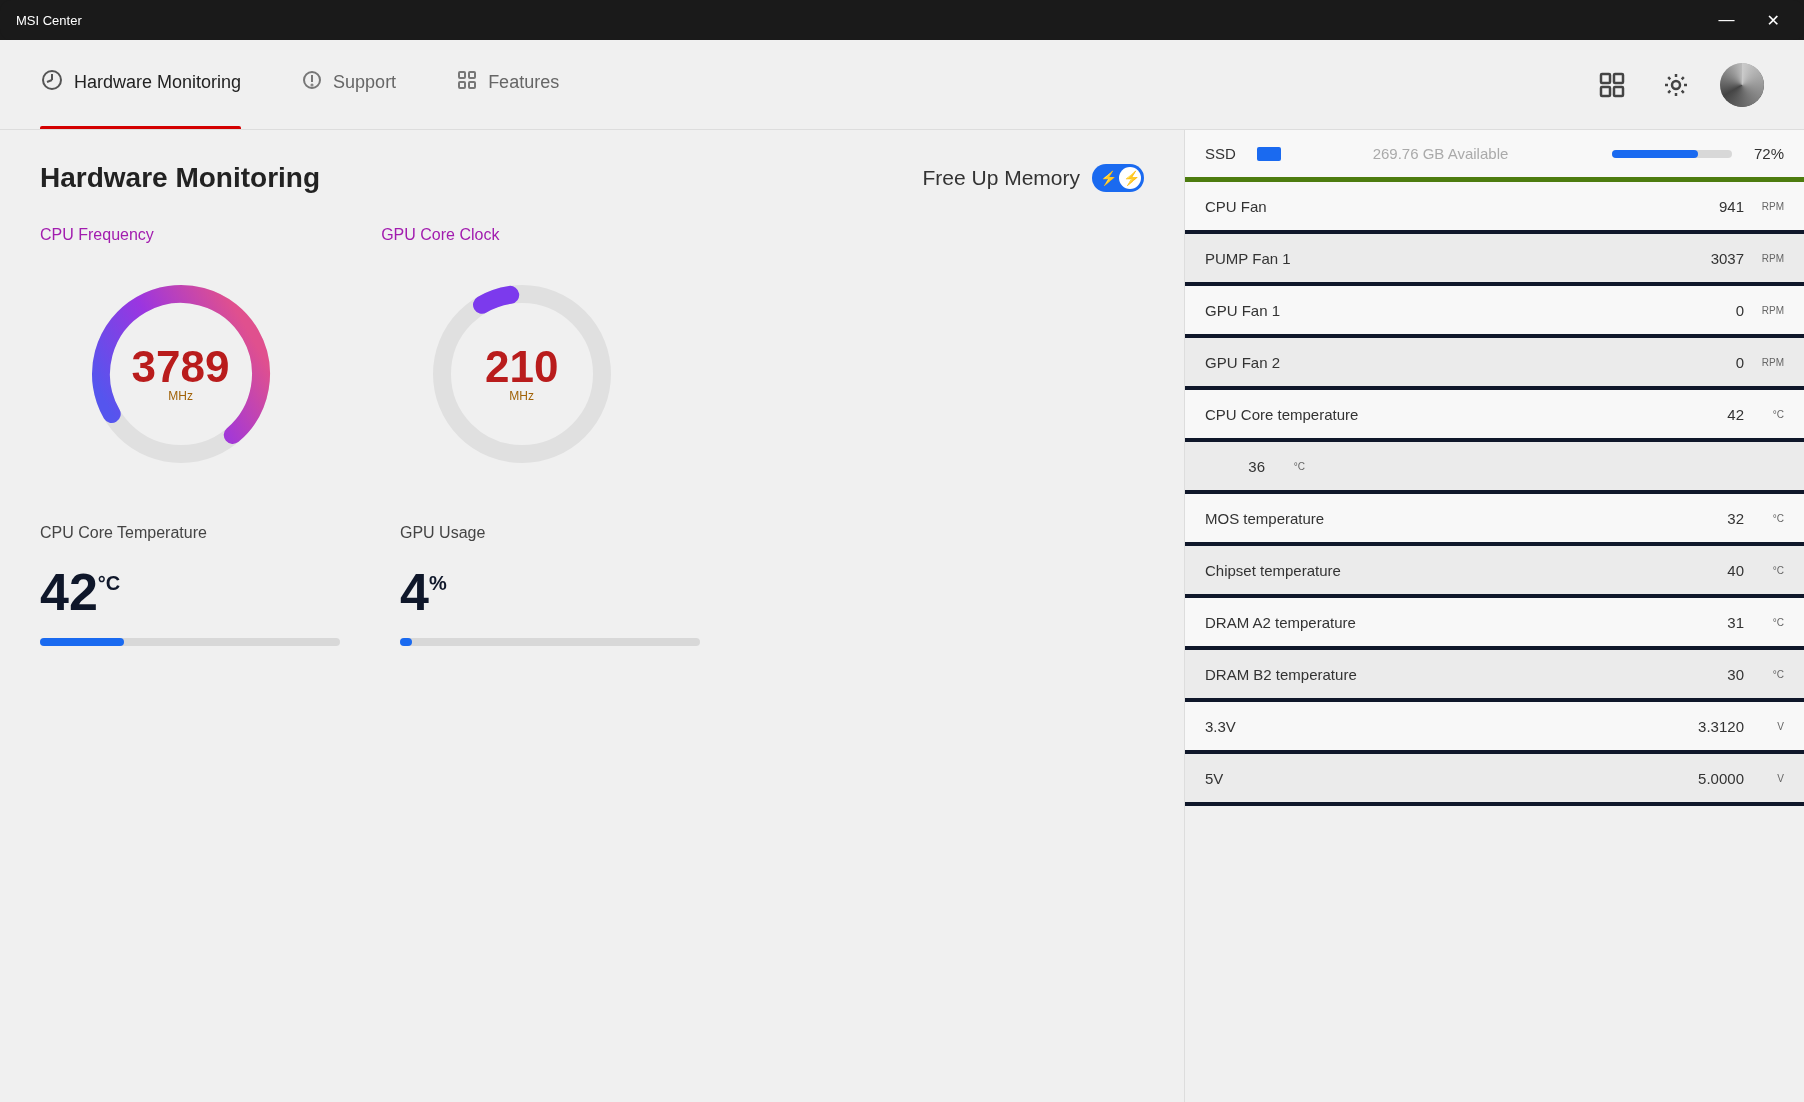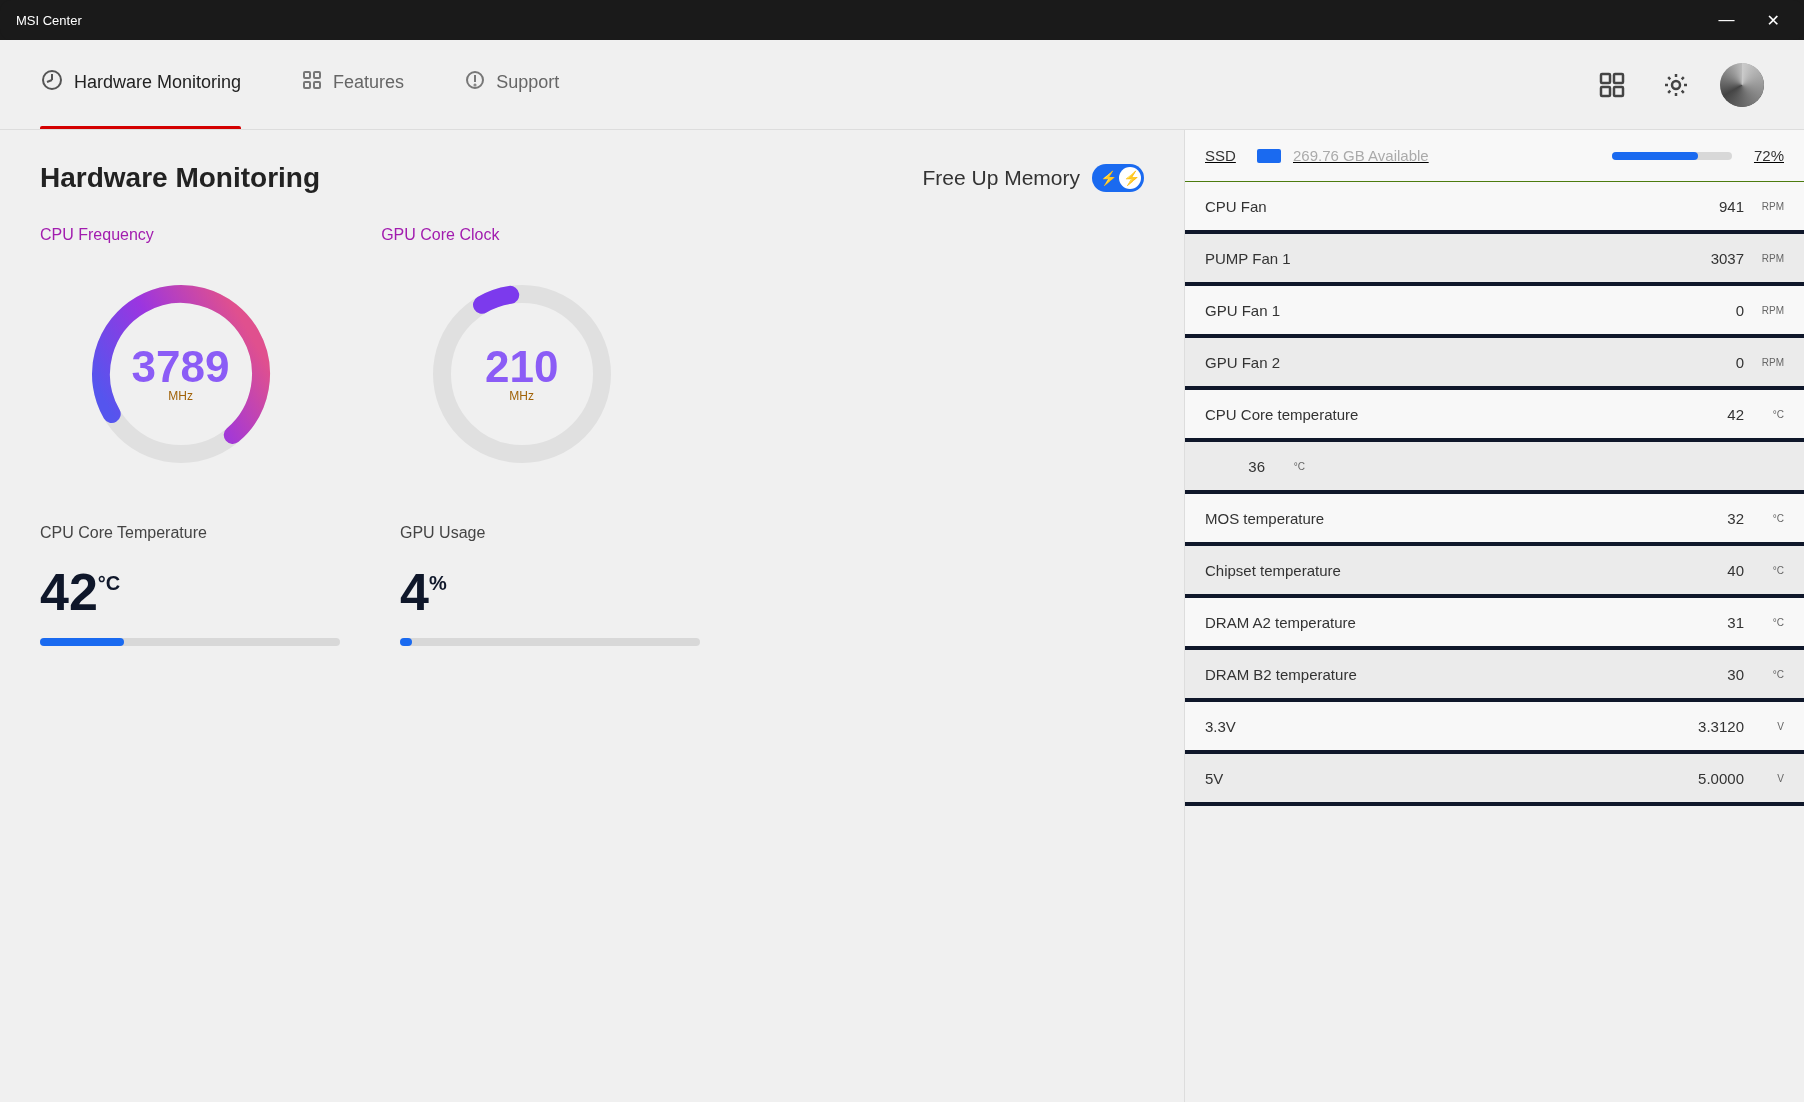--- a/index.html
+++ b/index.html
@@ -202,21 +202,21 @@
     .gauge-center-text {
       position: absolute;
       top: 50%;
       left: 50%;
       transform: translate(-50%, -50%);
       text-align: center;
     }
     .gauge-value {
       font-size: 44px;
       font-weight: 700;
-      color: #8b5cf6;
+      color: #b91c1c;
       line-height: 1;
     }
     .gauge-unit {
       font-size: 12px;
       color: #a16207;
       font-weight: 500;
     }
 
     
     .bar-gauges-row {
@@ -295,41 +295,40 @@
       width: 40px;
       text-align: right;
     }
 
     
     .ssd-row {
       display: flex;
       align-items: center;
       padding: 0 20px;
       height: 52px;
-      border-bottom: 1px solid #4d7c0f;
+      border-bottom: 5px solid #4d7c0f;
       background: #f8f8f8;
       gap: 12px;
-      text-decoration: underline;
     }
     .ssd-label {
       font-size: 15px;
       color: #333;
       width: 40px;
     }
     .ssd-indicator {
       width: 24px;
       height: 14px;
       background: #1a6af0;
       border-radius: 2px;
     }
     .ssd-available {
       flex: 1;
       font-size: 15px;
       color: #aaa;
-      text-align: left;
+      text-align: center;
       padding-right: 12px;
     }
     .ssd-bar-track {
       width: 120px;
       height: 8px;
       background: #d8d8d8;
       border-radius: 4px;
     }
     .ssd-bar-fill {
       height: 100%;
@@ -369,43 +368,43 @@
 
       <div class="nav-tab active">
         <span class="nav-tab-icon" style="font-size:22px;">
           <svg width="24" height="24" viewBox="0 0 24 24" fill="none" stroke="#555" stroke-width="2">
             <circle cx="12" cy="12" r="9"></circle>
             <path d="M12 12 L12 6"></path>
             <path d="M12 12 L7 14"></path>
           </svg>
         </span>
         <span style="font-size:18px;color:#222;font-weight:500;">Hardware Monitoring</span>
+      </div>
+
+      <div class="nav-tab">
+        <span class="nav-tab-icon">
+          <svg width="22" height="22" viewBox="0 0 22 22" fill="none" stroke="#777" stroke-width="2">
+            <circle cx="11" cy="11" r="8"></circle>
+            <path d="M11 6 L11 13"></path>
+            <circle cx="11" cy="16" r="0.5" fill="#777"></circle>
+          </svg>
+        </span>
+        <span style="font-size:18px;color:#666;">Support</span>
       </div>
 
       <div class="nav-tab">
         <span class="nav-tab-icon">
           <svg width="22" height="22" viewBox="0 0 22 22" fill="none" stroke="#777" stroke-width="2">
             <rect x="3" y="3" width="6" height="6" rx="1"></rect>
             <rect x="13" y="3" width="6" height="6" rx="1"></rect>
             <rect x="3" y="13" width="6" height="6" rx="1"></rect>
             <rect x="13" y="13" width="6" height="6" rx="1"></rect>
           </svg>
         </span>
         <span style="font-size:18px;color:#666;">Features</span>
-      </div>
-
-      <div class="nav-tab">
-        <span class="nav-tab-icon">
-          <svg width="22" height="22" viewBox="0 0 22 22" fill="none" stroke="#777" stroke-width="2">
-            <circle cx="11" cy="11" r="8"></circle>
-            <path d="M11 6 L11 13"></path>
-            <circle cx="11" cy="16" r="0.5" fill="#777"></circle>
-          </svg>
-        </span>
-        <span style="font-size:18px;color:#666;">Support</span>
       </div>
     </div>
 
     <div class="nav-right">
       <div class="nav-icon-btn">
         <svg width="28" height="28" viewBox="0 0 28 28" fill="none" stroke="#444" stroke-width="2.5">
           <rect x="3" y="3" width="9" height="9" rx="1"></rect>
           <rect x="16" y="3" width="9" height="9" rx="1"></rect>
           <rect x="3" y="16" width="9" height="9" rx="1"></rect>
           <rect x="16" y="16" width="9" height="9" rx="1"></rect>

